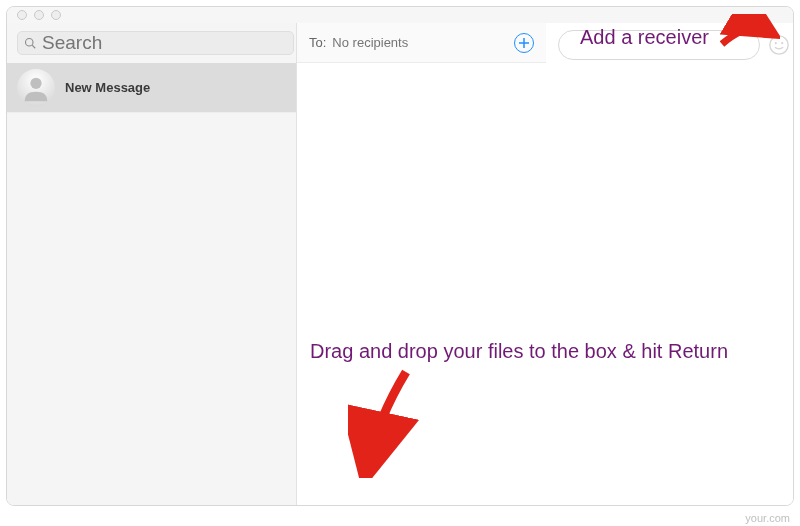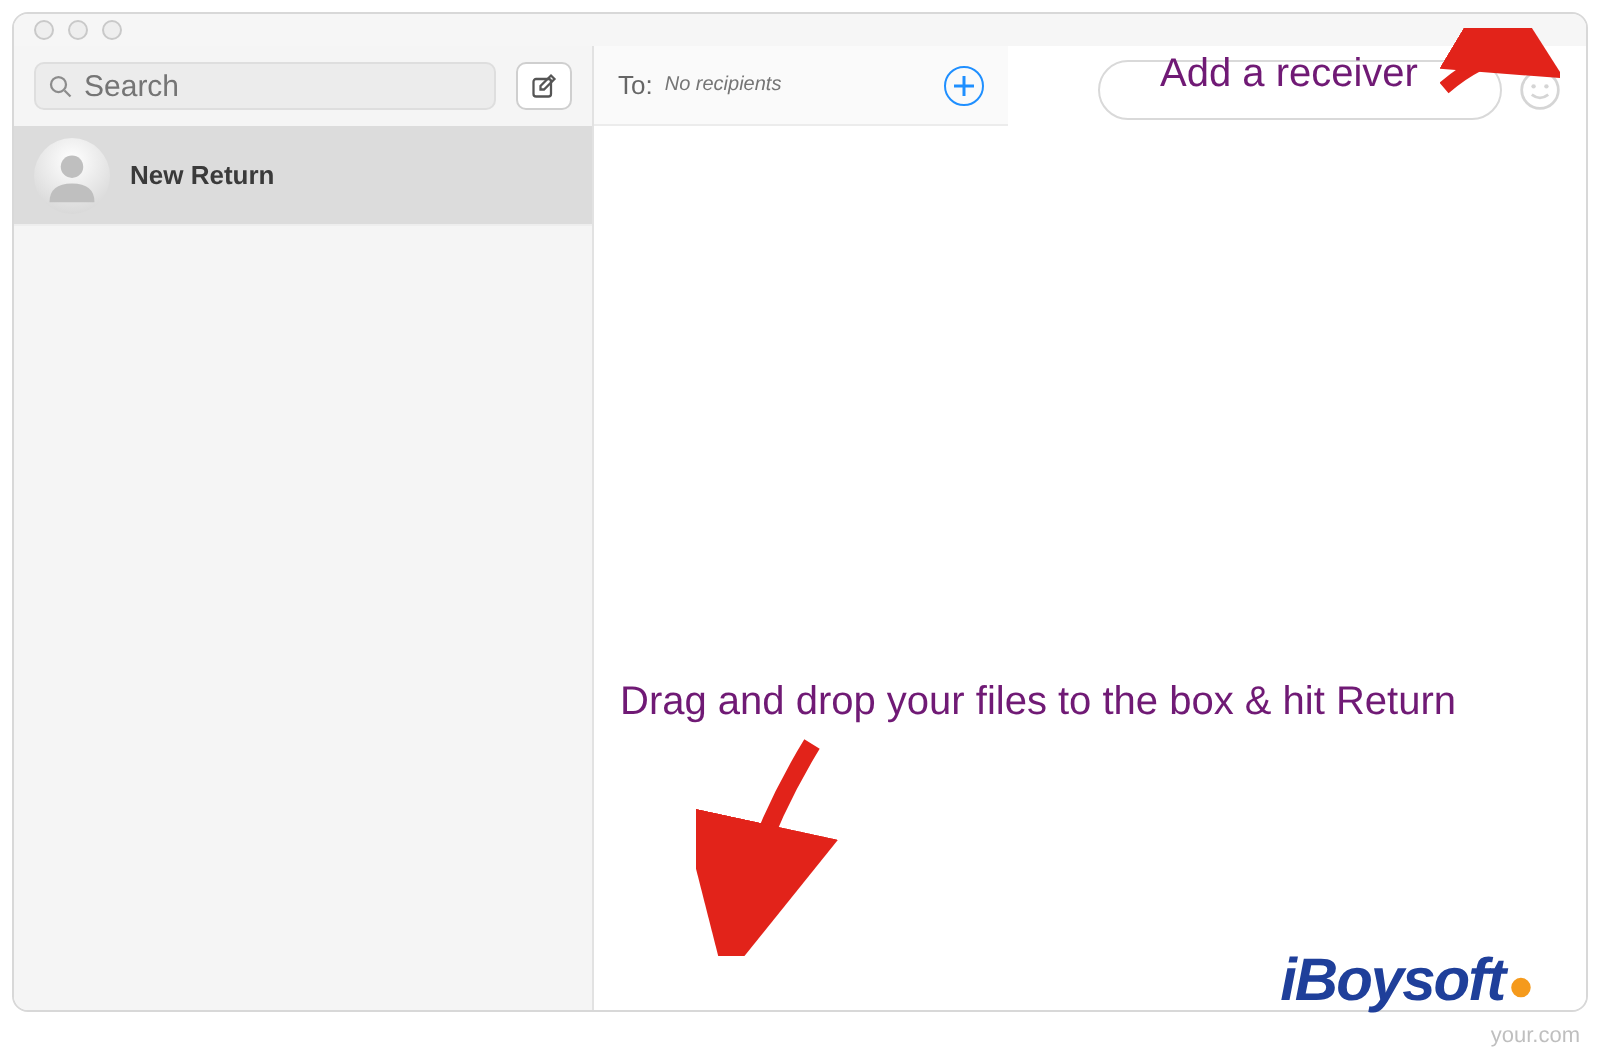--- a/index.html
+++ b/index.html
@@ -5,31 +5,31 @@
   * { box-sizing: border-box; margin: 0; padding: 0; }
   html, body { width: 800px; height: 526px; overflow: hidden; font-family: -apple-system, "Helvetica Neue", Arial, sans-serif; background: #fff; }
   .frame { position: relative; width: 800px; height: 526px; background: #fff; }
   .window { position: absolute; left: 6px; top: 6px; width: 788px; height: 500px; border: 1px solid #d8d8d8; border-radius: 8px; background: #fff; overflow: hidden; display: flex; flex-direction: column; }
   .titlebar { height: 16px; display: flex; align-items: center; padding-left: 10px; gap: 7px; background: #f6f6f6; }
   .traffic { width: 10px; height: 10px; border-radius: 50%; border: 1px solid #c9c9c9; background: #eee; }
   .main { flex: 1; display: flex; min-height: 0; }
   .sidebar { width: 290px; background: #f5f5f5; border-right: 1px solid #e2e2e2; display: flex; flex-direction: column; }
   .toolbar { height: 40px; display: flex; align-items: center; padding: 6px 10px; gap: 10px; background: #f5f5f5; }
   .search { flex: 1; height: 24px; background: #ececec; border: 1px solid #dedede; border-radius: 5px; display: flex; align-items: center; padding: 0 6px; gap: 6px; }
-  .search input { flex: 1; border: none; background: transparent; font-size: 15px; color: #1d4ed8; outline: none; }
+  .search input { flex: 1; border: none; background: transparent; font-size: 19px; color: #1d4ed8; outline: none; }
   .magnifier { width: 12px; height: 12px; }
   .compose { width: 28px; height: 24px; background: #fff; border: 1px solid #cfcfcf; border-radius: 5px; display: flex; align-items: center; justify-content: center; }
   .conv-list { flex: 1; overflow: auto; }
   .conv-item { display: flex; align-items: center; height: 50px; padding: 6px 10px; gap: 10px; background: #dcdcdc; border-bottom: 1px solid #eee; }
   .avatar { width: 38px; height: 38px; border-radius: 50%; background: radial-gradient(circle at 50% 30%, #fff, #d0d0d0); display:flex; align-items:center; justify-content:center; }
   .conv-title { font-size: 13px; font-weight: 600; color: #3a3a3a; }
   .content { flex: 1; display: flex; flex-direction: row; background: #fff; position: relative; }
   .to-row { height: 40px; border-bottom: 1px solid #ececec; display: flex; align-items: center; padding: 0 12px; gap: 6px; background: #fafafa; }
   .to-label { font-size: 13px; color: #666; }
-  .to-field { flex: 1; border: none; background: transparent; font-size: 10px; color: #0f766e; outline: none; font-style: italic; }
+  .to-field { flex: 1; border: none; background: transparent; font-size: 13px; color: #0f766e; outline: none; }
   .add-btn { width: 20px; height: 20px; border-radius: 50%; border: 1.5px solid #1f8fff; display: flex; align-items: center; justify-content: center; color: #1f8fff; font-size: 14px; line-height: 1; }
   .msg-area { flex: 1; position: relative; }
   .input-row { height: 44px; display: flex; align-items: center; padding: 6px 12px; gap: 8px; }
   .msg-input { flex: 1; height: 30px; border: 1px solid #d9d9d9; border-radius: 15px; background: #fff; padding: 0 12px; font-size: 13px; outline: none; }
   .emoji { width: 22px; height: 22px; opacity: .4; }
 
   .annotation { position: absolute; color: #701a75; font-weight: 500; pointer-events: none; }
   .ann-add-text { left: 580px; top: 26px; font-size: 20px; }
   .ann-drop-text { left: 310px; top: 340px; font-size: 20px; }
   .arrow { position: absolute; pointer-events: none; }
@@ -68,21 +68,21 @@
           </div>
         </div>
         <div class="conv-list">
           <div class="conv-item">
             <div class="avatar">
               <svg width="30" height="30" viewBox="0 0 32 32">
                   <circle cx="16" cy="11" r="6" fill="#bfbfbf"></circle>
                   <path d="M4 30 Q4 20 16 20 Q28 20 28 30 Z" fill="#bfbfbf"></path>
                 </svg>
             </div>
-            <div class="conv-title">New Return</div>
+            <div class="conv-title">New Message</div>
           </div>
         </div>
       </div>
 
       <div class="content">
         <div class="to-row">
           <span class="to-label">To:</span>
           <input class="to-field" type="text" placeholder="No recipients" style="">
           <div class="add-btn">
             <svg width="12" height="12" viewBox="0 0 12 12">
@@ -122,18 +122,14 @@
     <svg width="80" height="110" viewBox="0 0 80 110">
         <defs>
           <marker id="ah2" markerWidth="9" markerHeight="9" refX="6" refY="4.5" orient="auto">
             <path d="M0 0 L9 4.5 L0 9 Z" fill="#e2231a"></path>
           </marker>
         </defs>
         <path d="M58 4 Q30 50 20 96" fill="none" stroke="#e2231a" stroke-width="9" marker-end="url(#ah2)"></path>
       </svg>
   </div>
 
-  <div class="watermark">
-    <span>iBoysoft</span>
-      <span class="dot">•</span>
-  </div>
   <div class="site">your.com</div>
 </div>
 
 </body></html>

